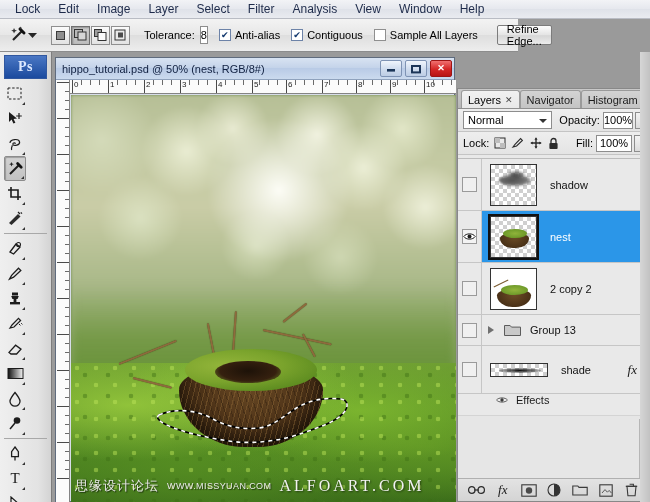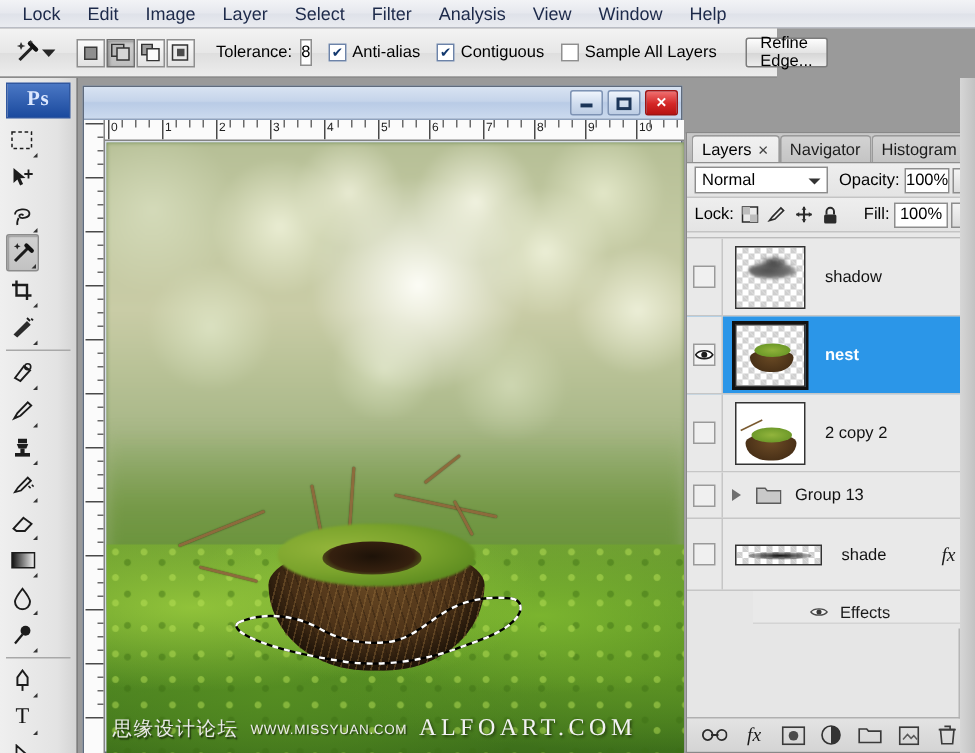--- a/index.html
+++ b/index.html
@@ -336,29 +336,29 @@
     background-size: 8px 8px; background-position: 0 0, 4px 4px;
     position: relative; overflow: hidden; flex: 0 0 47px;
   }
   .thumb.sel-outline { outline: 2px solid #111; outline-offset: 0px; }
   .thumb-white {
     background-image: none; background-color: #fff;
   }
   .lname {
     font-size: 11px; color: #111; margin-left: 13px; white-space: nowrap;
   }
-  .layer.selected .lname { color: #fff; font-weight: bold; }
+  .layer.selected .lname { color: #fff; font-weight: normal; }
   .fxmark {
     margin-left: auto; margin-right: 14px; font-size: 13px; color: #1a1a1a;
     font-family: "Liberation Serif", serif; font-style: italic;
   }
   .fxrow {
-    height: 22px; display: flex; align-items: flex-end;
+    height: 22px; display: flex; align-items: flex-start;
     background: #e9e9e9; border-bottom: 1px solid #d4d4d4;
-    padding-left: 38px; font-size: 11px; color: #1a1a1a; margin-left: 44px;
+    padding-left: 38px; font-size: 11px; color: #1a1a1a;
   }
   .fxrow .mini-eye { margin-right: 8px; }
   .fxrow.sub { padding-left: 50px; }
   .foldericon {
     width: 17px; height: 14px; margin-left: 10px; position: relative; flex: 0 0 17px;
   }
   .disclosure {
     width: 0; height: 0; margin-left: 6px;
     border-top: 4.5px solid transparent; border-bottom: 4.5px solid transparent;
     border-left: 6px solid #707070; flex: 0 0 6px;
@@ -607,20 +607,21 @@
 
       </div>
 
     </div>
 
   </div>
 
   <div class="docwin">
 
     <div class="doc-title">
+      <span>hippo_tutorial.psd @ 50% (nest, RGB/8#)</span>
       <div class="wbtns">
         <div class="wbtn">
           <svg width="12" height="9" viewBox="0 0 12 9">
               <rect x="2" y="5" width="8" height="2.6" fill="#1b3558"></rect>
             </svg>
         </div>
         <div class="wbtn">
           <svg width="12" height="10" viewBox="0 0 12 10">
               <rect x="2" y="2" width="8" height="6.4" fill="none" stroke="#1b3558" stroke-width="2"></rect>
             </svg>

